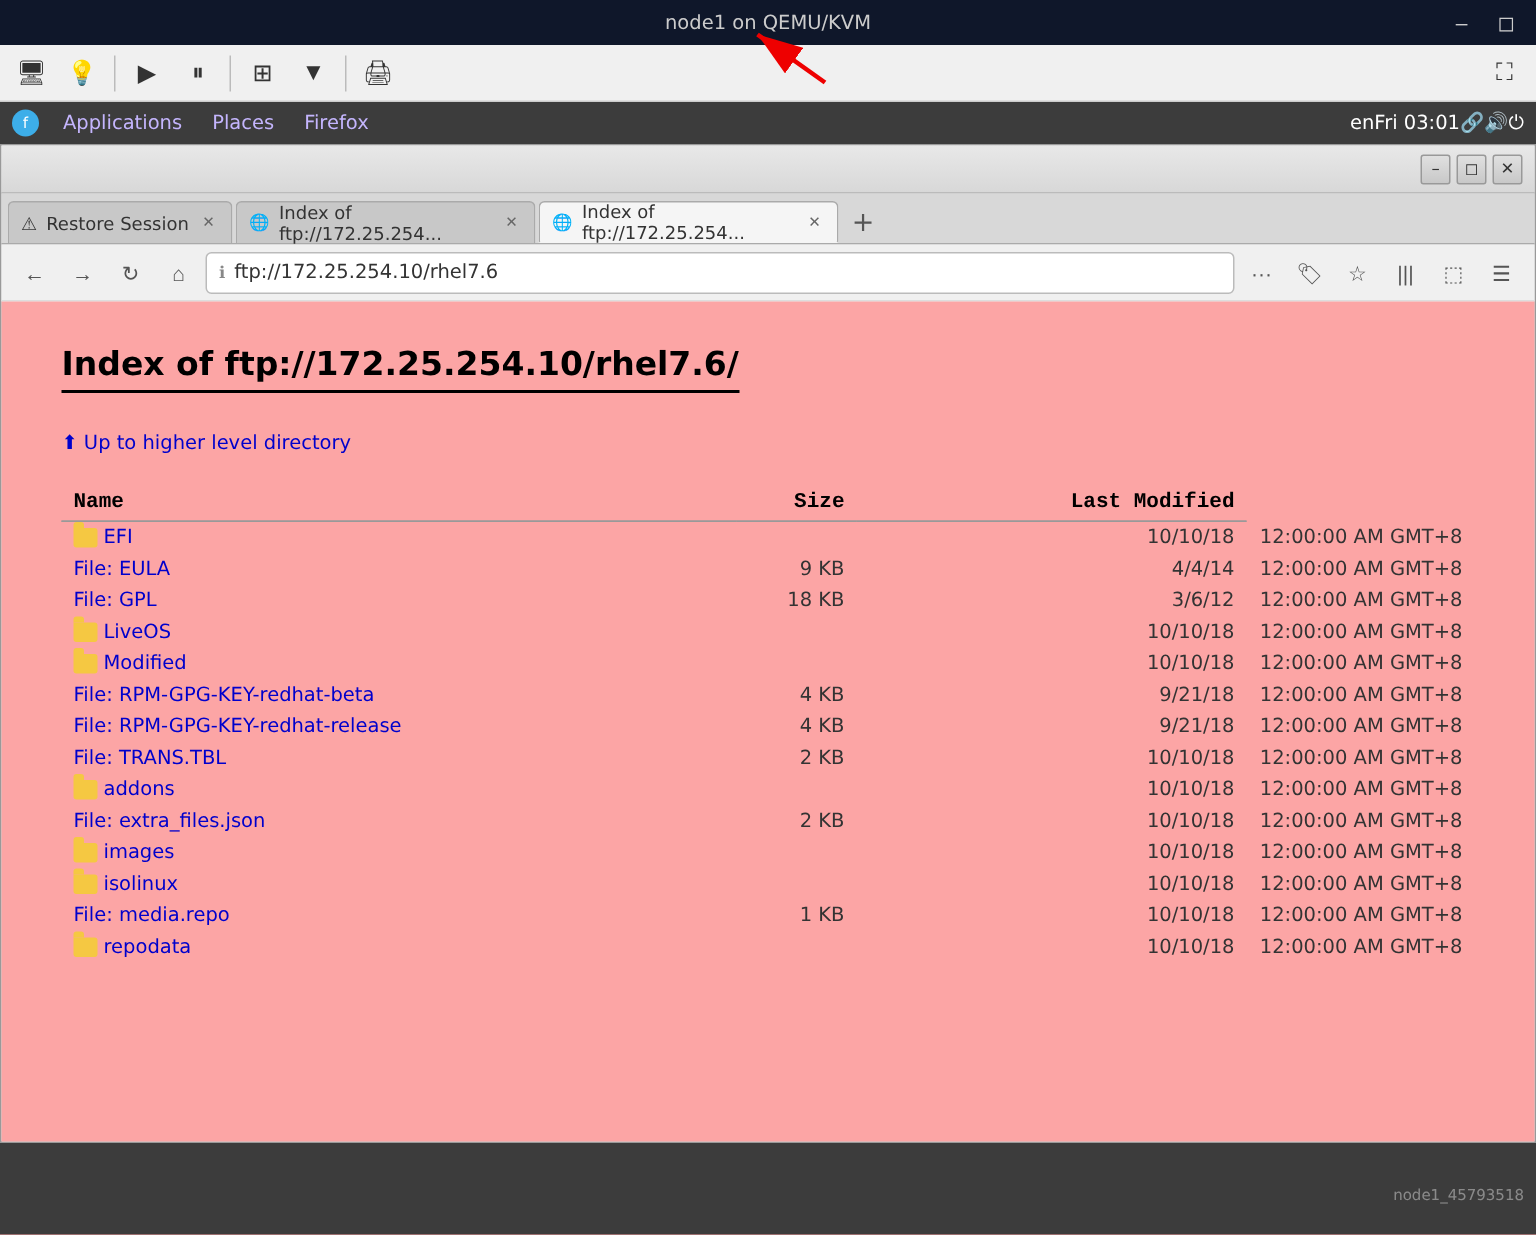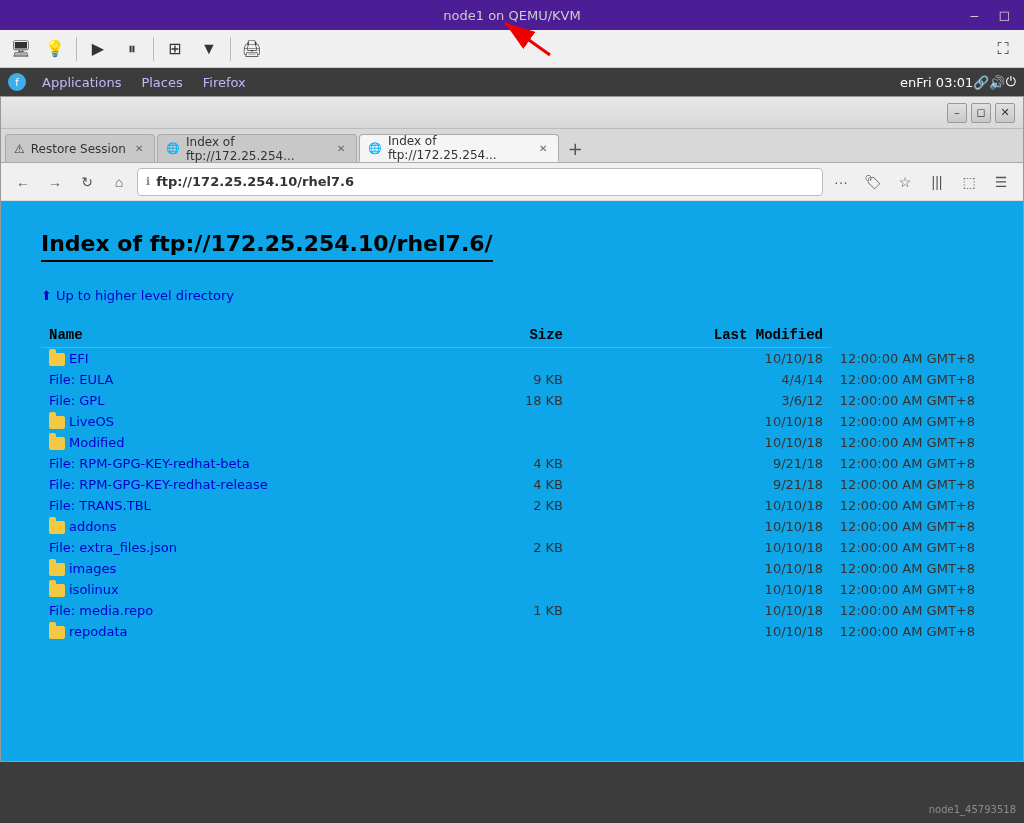--- a/index.html
+++ b/index.html
@@ -1,20 +1,20 @@
 <!DOCTYPE html>
 <html><head>
   <meta charset="utf-8">
   <style>
     * { margin: 0; padding: 0; box-sizing: border-box; }
     body { font-family: 'DejaVu Sans', Arial, sans-serif; font-size: 13px; background: #3c3c3c; width: 1024px; height: 823px; overflow: hidden; }
 
     
     .title-bar {
-      background: #4c1d95;
+      background: #0f172a;
       height: 30px;
       display: flex;
       align-items: center;
       justify-content: center;
       color: #ccc;
       font-size: 13px;
       position: relative;
     }
     .title-bar-controls {
       position: absolute;
@@ -222,21 +222,21 @@
       align-items: center;
       padding: 0 8px;
       font-size: 13px;
       color: #333;
     }
     .address-bar-icon {
       color: #888;
       margin-right: 6px;
       font-size: 11px;
     }
-    .address-url { color: #333; flex: 1; font-weight: bold; }
+    .address-url { color: #333; flex: 1; }
     .nav-bar-right {
       display: flex;
       align-items: center;
       gap: 4px;
     }
     .nav-icon-btn {
       width: 28px;
       height: 28px;
       display: flex;
       align-items: center;
@@ -244,21 +244,21 @@
       border: none;
       background: none;
       border-radius: 50%;
       font-size: 14px;
       color: #555;
       cursor: pointer;
     }
 
     
     .content-area {
-      background: #0ea5e9;
+      background: #fca5a5;
       flex: 1;
       overflow-y: auto;
       padding: 20px 40px;
     }
     .ftp-title {
       font-size: 22px;
       color: #000;
       font-weight: bold;
       border-bottom: 2px solid #000;
       padding-bottom: 4px;
@@ -318,21 +318,21 @@
       left: 0;
       width: 7px;
       height: 4px;
       background: #f5c842;
       border-radius: 2px 2px 0 0;
     }
 
     
     .watermark {
       position: fixed;
-      bottom: 8px;
+      bottom: 20px;
       right: 8px;
       font-size: 10px;
       color: rgba(255,255,255,0.4);
     }
   </style>
 </head>
 <body>
 
 <div class="title-bar">
   <span>node1 on QEMU/KVM</span>

